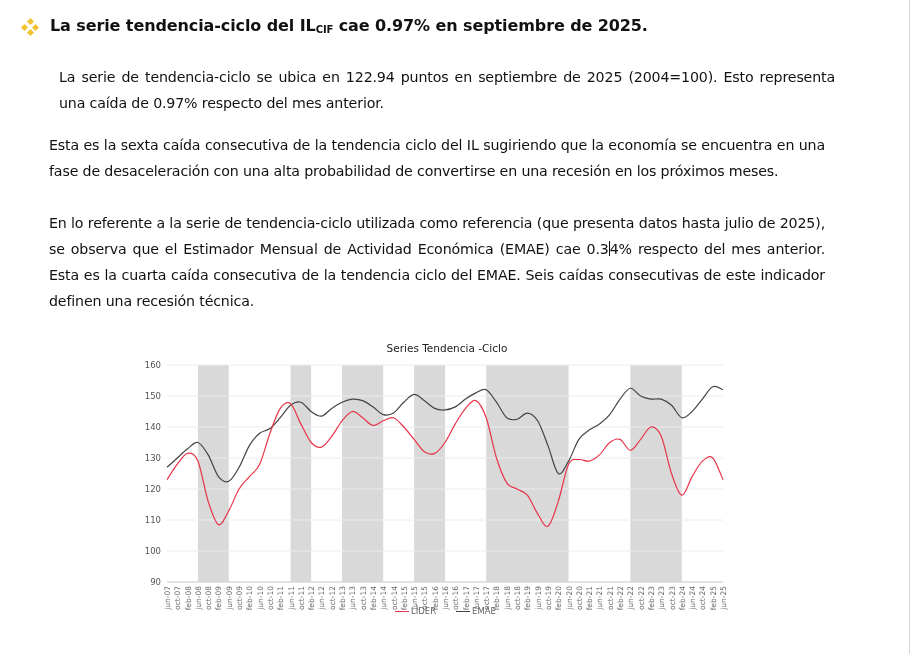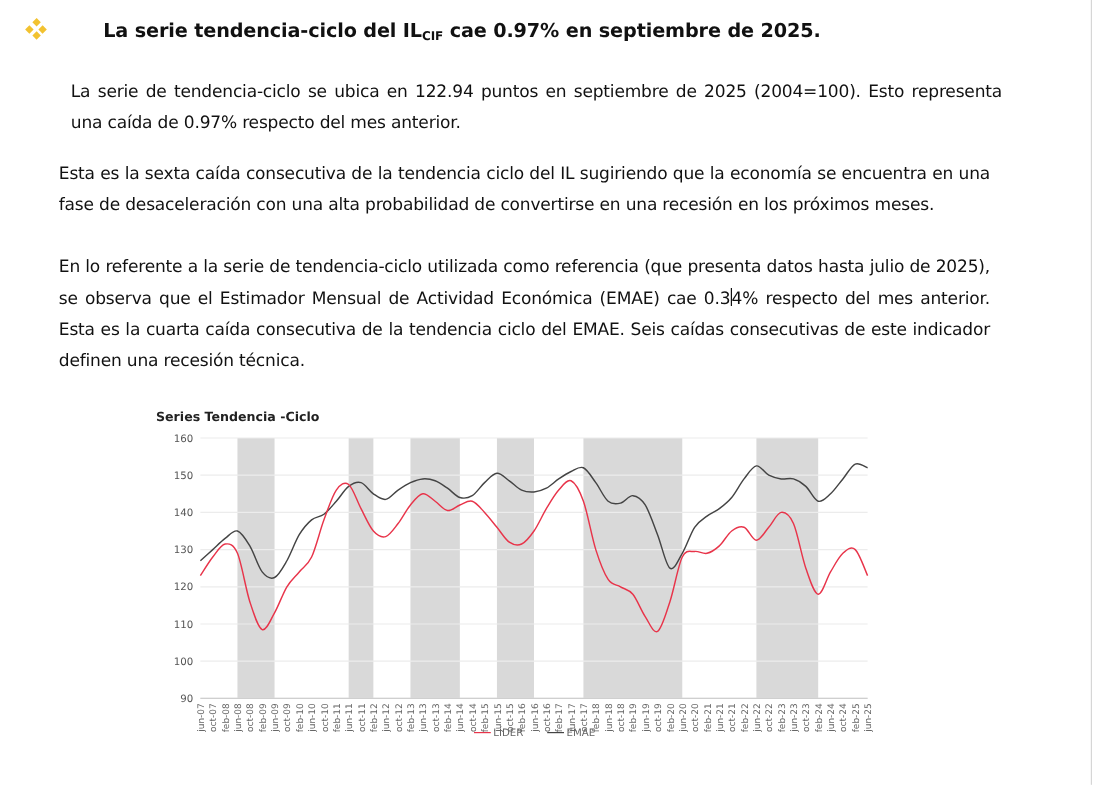--- a/index.html
+++ b/index.html
@@ -4,35 +4,35 @@
 <style>
   html, body { margin: 0; padding: 0; }
   body {
     width: 912px; height: 654px; background: #ffffff; overflow: hidden;
     font-family: "DejaVu Sans", sans-serif; color: #111;
     position: relative;
   }
   .page-border { position: absolute; left: 909px; top: 0; width: 1px; height: 654px; background: #d6d6d6; }
   .heading {
     position: absolute; left: 22px; top: 16px; font-size: 16px; font-weight: bold;
-    display: flex; align-items: flex-start; letter-spacing: -0.1px; gap: 36px;
+    display: flex; align-items: flex-end; letter-spacing: -0.1px;
   }
   .bullet { width: 16px; height: 16px; margin-right: 12px; position: relative; }
   .bullet i { position: absolute; width: 5px; height: 5px; background: #f2c230; transform: rotate(45deg); }
   .heading sub { font-size: 10px; vertical-align: -2px; font-weight: bold; }
   .para {
     position: absolute; left: 49px; width: 776px; font-size: 14.2px; line-height: 26px;
     text-align: justify; letter-spacing: -0.15px;
   }
   .para .cursor { display: inline-block; width: 1px; height: 15px; background: #111; vertical-align: -2px; }
   .chart { position: absolute; left: 130px; top: 338px; width: 610px; height: 300px; }
   .chart svg { position: absolute; left: 0; top: 0; }
   .chart-title {
-    position: absolute; left: 0; top: 4px; width: 610px; text-align: left;
-    font-size: 10.5px; font-weight: bold; color: #222; font-family: "DejaVu Sans", sans-serif;
+    position: absolute; left: 12px; top: 4px; width: 610px; text-align: center;
+    font-size: 10.5px; font-weight: normal; color: #222; font-family: "DejaVu Sans", sans-serif;
   }
   .legend {
     position: absolute; left: 265px; top: 268px; font-size: 8.5px; color: #666;
     display: flex; align-items: flex-start; gap: 20px;
   }
   .legend .sw { display: inline-block; width: 14px; height: 1px; vertical-align: middle; margin-right: 2px; }
 </style>
 </head>
 <body>
 

